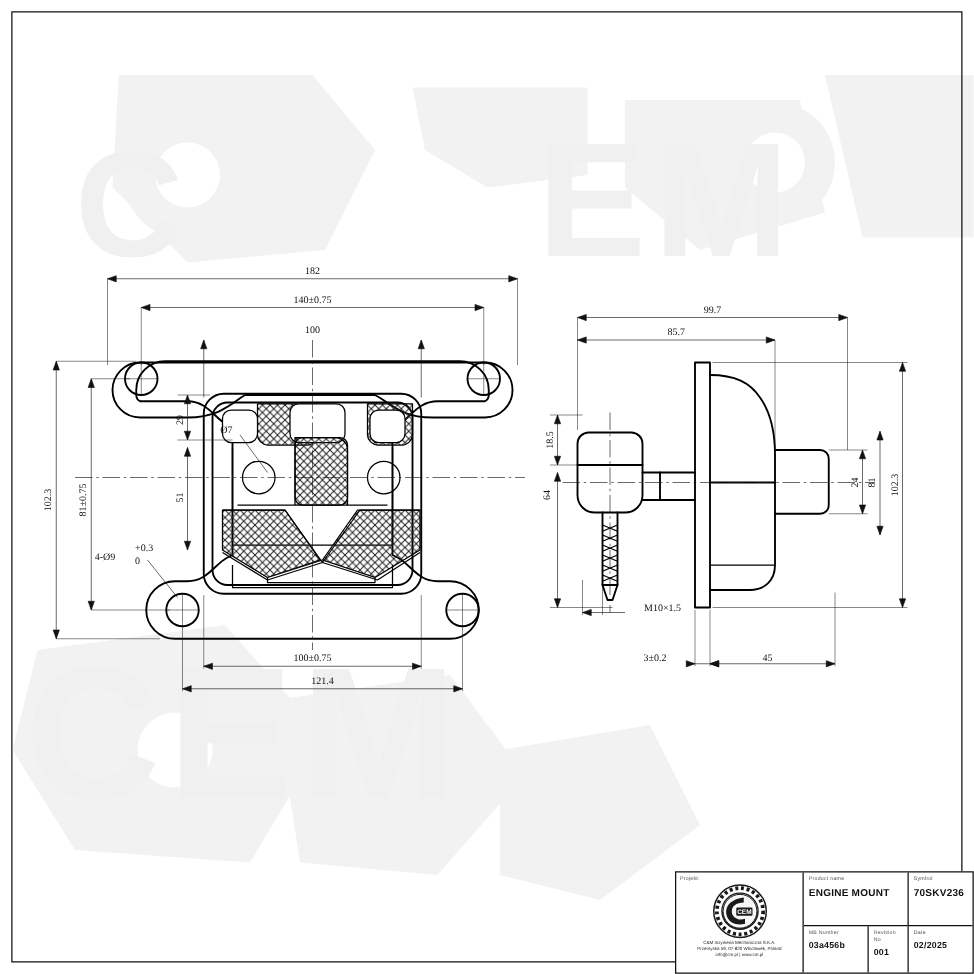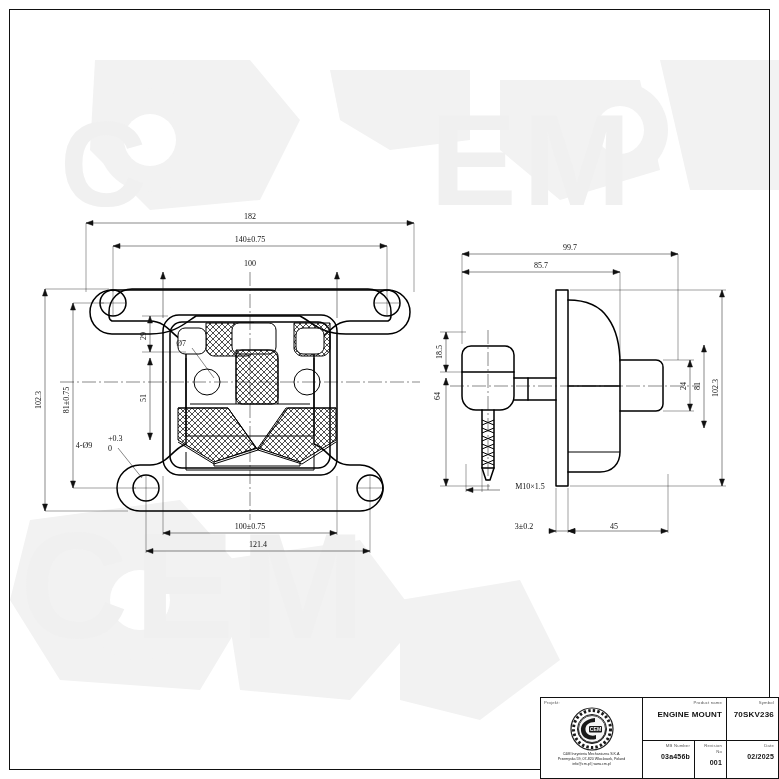--- a/index.html
+++ b/index.html
@@ -17,21 +17,21 @@
   #titleblock{position:absolute;left:540px;top:697px;width:239px;height:82px;
       border:1px solid #111;box-sizing:border-box;background:#fff;
       display:flex;font-family:"Liberation Sans",sans-serif;}
   .tb-logo{width:102px;border-right:1px solid #111;box-sizing:border-box;
       padding:2px 3px 1px 3px;display:flex;flex-direction:column;}
   .tb-right{flex:1;display:flex;flex-direction:column;}
   .tb-row{display:flex;}
   .tb-row.top{height:42px;border-bottom:1px solid #111;}
   .tb-row.bot{flex:1;}
   .tb-cell{box-sizing:border-box;padding:2px 4px;position:relative;
-      border-right:1px solid #111;text-align:right;}
+      border-right:1px solid #111;}
   .tb-cell:last-child{border-right:none;}
   .c-prodname{width:84px;}
   .c-symbol{flex:1;}
   .c-index{width:52px;}
   .c-sheet{width:32px;}
   .c-date{flex:1;}
   .lbl{font-size:4.2px;color:#555;letter-spacing:.2px;line-height:6px;
        display:block;}
   .val{font-size:8px;font-weight:bold;color:#111;margin-top:4px;display:block;
        letter-spacing:.2px;}

